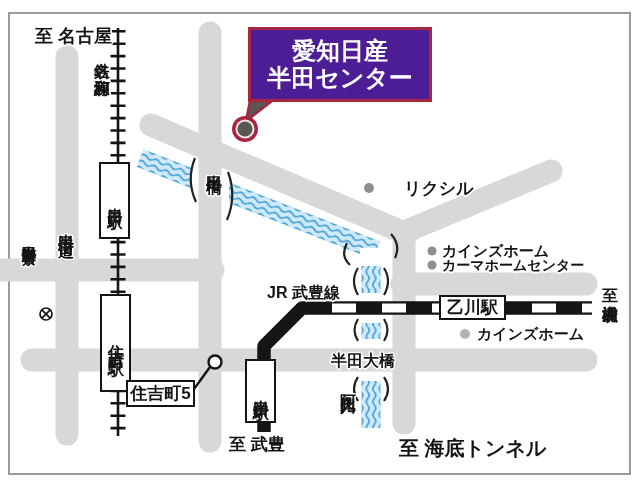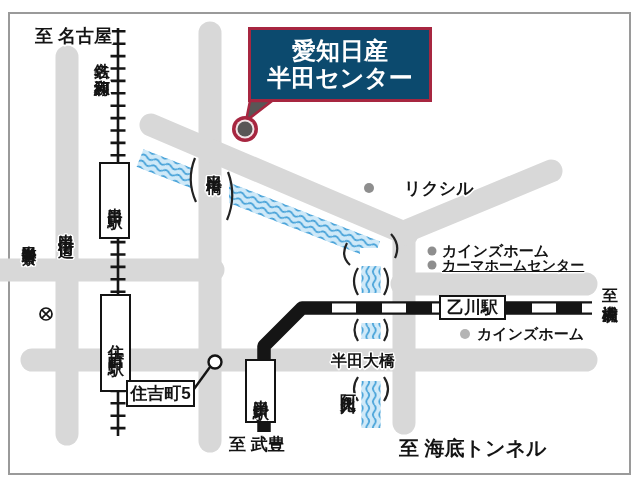--- a/index.html
+++ b/index.html
@@ -7,21 +7,21 @@
           font-family:"Liberation Sans","DejaVu Sans",sans-serif;}
   .frame{position:absolute;left:8px;top:12px;width:623px;height:463px;
          border:2px solid #9a9a9a;box-sizing:border-box;z-index:0;}
   svg.map{position:absolute;left:0;top:0;z-index:1;}
   .lbl{position:absolute;font-weight:bold;color:#141414;white-space:nowrap;z-index:2;
        text-shadow:1.5px 0 #fff,-1.5px 0 #fff,0 1.5px #fff,0 -1.5px #fff,
                    1px 1px #fff,-1px -1px #fff,1px -1px #fff,-1px 1px #fff;}
   .vt{writing-mode:vertical-rl;text-orientation:upright;}
   .stbox{position:absolute;background:#fff;border:2.5px solid #141414;box-sizing:border-box;
          display:flex;align-items:center;justify-content:center;font-weight:bold;color:#141414;z-index:3;}
-  .callout{position:absolute;left:248px;top:27px;width:184px;height:75px;background:#0c4a6e;
+  .callout{position:absolute;left:248px;top:27px;width:184px;height:75px;background:#4c1d95;
            border:3px solid #a72640;box-sizing:border-box;display:flex;flex-direction:column;
            align-items:center;justify-content:center;z-index:4;color:#fff;font-weight:bold;
            font-size:24px;line-height:1.12;}
 </style>
 </head>
 <body>
 
 <div class="canvas">
   <div class="frame"></div>
 
@@ -124,20 +124,21 @@
     <span>住吉町5</span>
   </div>
 
   <div class="lbl" style="left:27px;top:24px;font-size:18px;margin-left:8px;">至 名古屋</div>
   <div class="lbl vt" style="left:91px;top:50px;font-size:16px;">名鉄 河和線</div>
   <div class="lbl vt" style="left:55px;top:221px;font-size:16px;letter-spacing:3px;">半田街道</div>
   <div class="lbl vt" style="left:19px;top:234px;font-size:15px;letter-spacing:1px;">半田警察署</div>
   <div class="lbl vt" style="left:203px;top:162px;font-size:16px;letter-spacing:2px;">半田橋</div>
   <div class="lbl" style="left:379px;top:177px;font-size:17px;margin-left:25px;">リクシル</div>
   <div class="lbl" style="left:442px;top:242px;font-size:15px;">カインズホーム</div>
-  <div class="lbl" style="left:442px;top:257px;font-size:14px;text-decoration:underline;">カーマホームセンター</div>
+  <div class="lbl" style="left:442px;top:257px;font-size:14px;">カーマホームセンター</div>
+  <div class="lbl" style="left:267px;top:283px;font-size:16px;">JR 武豊線</div>
   <div class="lbl vt" style="left:599px;top:276px;font-size:16px;">至 衣浦大橋</div>
   <div class="lbl" style="left:477px;top:325px;font-size:15px;">カインズホーム</div>
   <div class="lbl" style="left:331px;top:351px;font-size:16px;">半田大橋</div>
   <div class="lbl" style="left:229px;top:433px;font-size:17px;">至 武豊</div>
   <div class="lbl vt" style="left:337px;top:382px;font-size:16px;letter-spacing:1px;">阿久比川</div>
   <div class="lbl" style="left:399px;top:435px;font-size:20px;">至 海底トンネル</div>
 </div>
 
 </body></html>

